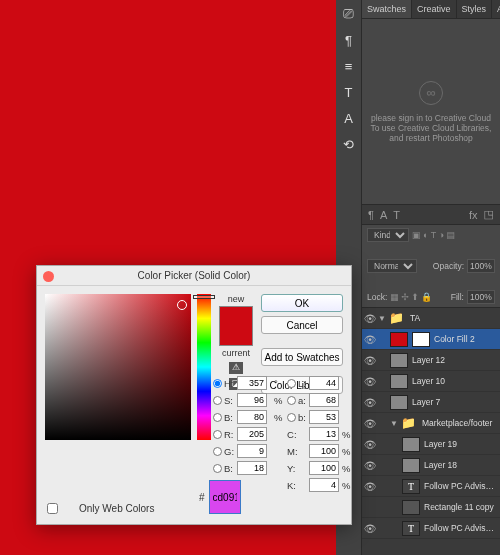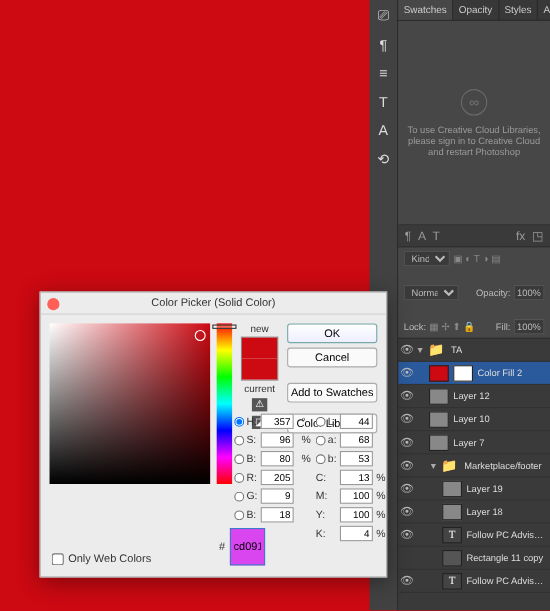--- a/index.html
+++ b/index.html
@@ -71,21 +71,21 @@
 .warn{width:14px;height:12px;background:#555;color:#fff;font-size:9px;text-align:center;margin-top:2px;cursor:pointer}
 .buttons{flex:1;display:flex;flex-direction:column;gap:4px}
 .buttons button{height:18px;font-size:10px;background:#fafafa;border:1px solid #aaa;border-radius:3px;cursor:pointer}
 .buttons button.default{background:linear-gradient(#fff,#eef);border-color:#7aa}
 .nums{position:absolute;left:176px;top:110px;width:136px;display:grid;grid-template-columns:auto 34px 10px auto 30px 10px;gap:3px 3px;font-size:9.5px;align-items:center}
 .nums input[type=text]{width:30px;height:14px;font-size:9px;border:1px solid #999;padding:0 2px;text-align:right}
 .nums input[type=radio]{margin:0 1px 0 0;width:9px;height:9px}
 .nums label{display:flex;align-items:center;gap:1px}
 .hexrow{position:absolute;left:162px;bottom:10px;display:flex;align-items:center;gap:4px;font-size:10px}
 .hexrow input{width:32px;height:15px;font-size:10px;border:1px solid #3a7ac8;background:#d946ef;padding:16px 3px}
-.owc{position:absolute;left:10px;bottom:10px;display:flex;align-items:center;gap:4px;font-size:10px}
+.owc{position:absolute;left:10px;bottom:10px;display:flex;align-items:center;gap:21px;font-size:10px}
 .owc input{width:11px;height:11px}
 </style>
 </head>
 <body>
 
 <div class="watermark">
   <span class="sub">网管之家</span>
   <span class="play">
       <svg width="11" height="11" viewBox="0 0 10 10">
         <path d="M2 1 L9 5 L2 9 Z"></path>
@@ -101,28 +101,28 @@
   <div class="t">≡</div>
   <div class="t">T</div>
   <div class="t">A</div>
   <div class="t">⟲</div>
   <div class="gap"></div>
 </div>
 
 <div class="rp">
   <div class="tabs1">
     <div class="active">Swatches</div>
-    <div>Opacity</div>
+    <div>Creative</div>
     <div>Styles</div>
     <div>Actions</div>
   </div>
   <div class="libbody">
     <div class="ccicon">∞</div>
+    <div>please sign in to Creative Cloud</div>
     <div>To use Creative Cloud Libraries,</div>
-    <div>please sign in to Creative Cloud</div>
     <div>and restart Photoshop</div>
   </div>
   <div class="iconrow">
     <span>¶</span>
     <span>A</span>
     <span>T</span>
     <span class="sp"></span>
     <span>fx</span>
     <span>◳</span>
   </div>

